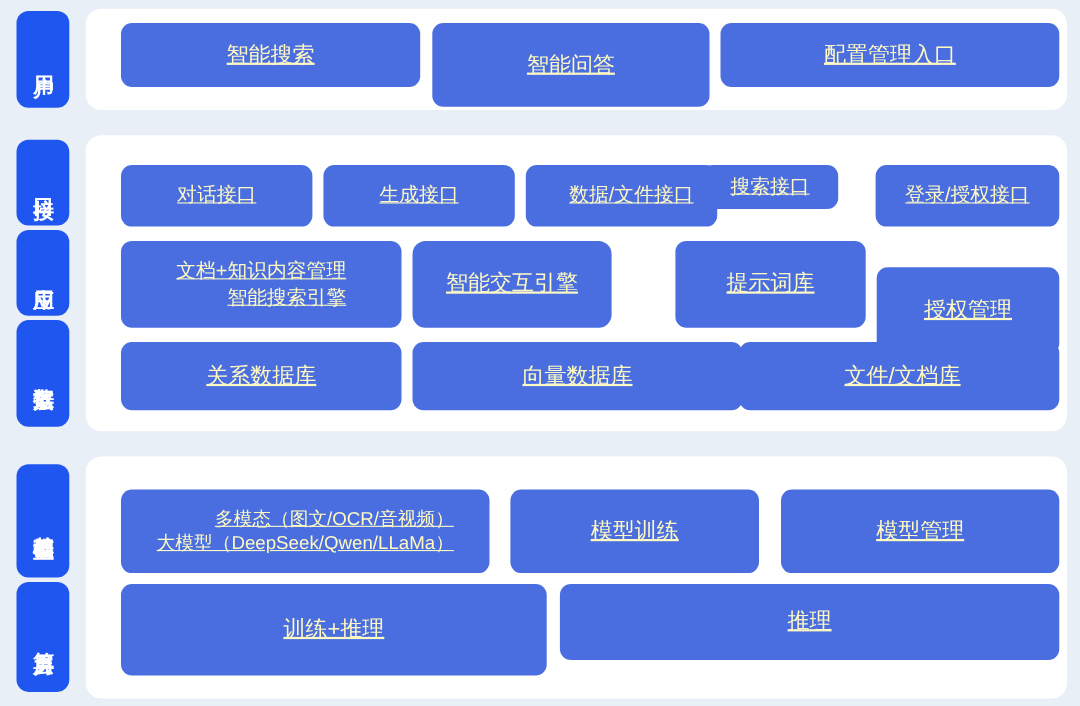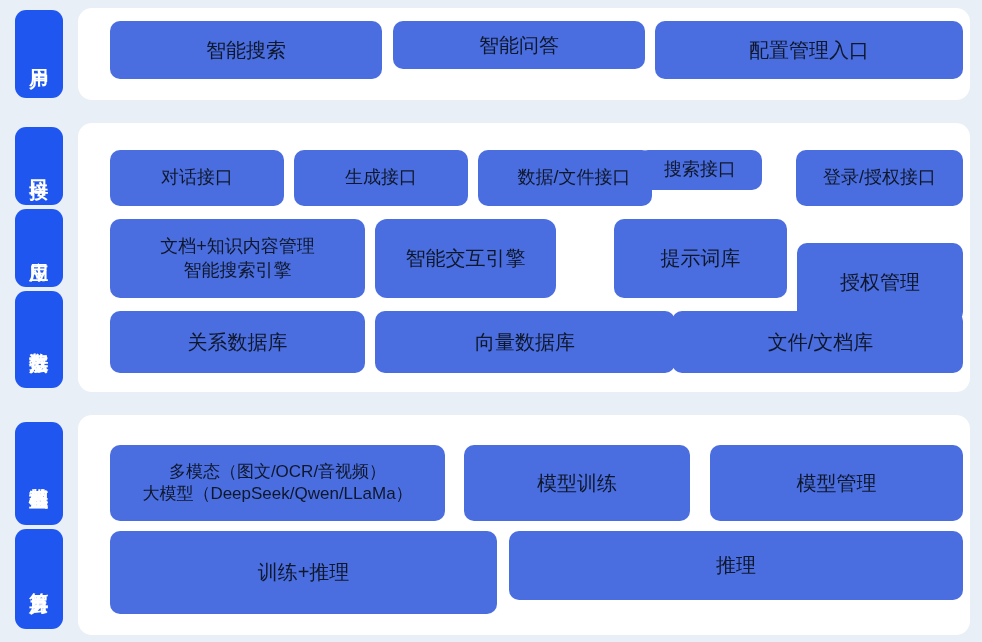--- a/index.html
+++ b/index.html
@@ -43,46 +43,47 @@
     box-sizing: border-box;
     writing-mode: vertical-rl;
     text-orientation: upright;
   }
 
   
   .box {
     position: absolute;
     background: #4a6ee0;
     border-radius: 10px;
-    color: #0f172a;
+    color: #fef9c3;
     display: flex;
     align-items: center;
     justify-content: center;
-    text-align: center;
+    text-align: right;
     box-sizing: border-box;
     font-size: 20px;
     line-height: 1.32;
     padding: 2px 6px;
     white-space: pre-line;
+    text-decoration: underline;
   }
   .box.small { font-size: 18px; }
   .box.tiny  { font-size: 17px; }
   .box.multi { font-size: 18px; }
 </style>
 </head>
 <body>
 
 <div id="diagram">
 
   <div class="card" style="left:78px; top:8px; width:892px; height:92px;"></div>
 
   <div class="label-chip" style="left:15px; top:10px; width:48px; height:88px;">用户</div>
 
   <div class="box" style="left:110px; top:21px; width:272px; height:58px;">智能搜索</div>
-  <div class="box" style="left:393px; top:21px; width:252px; height:48px;">智能问答</div>
+  <div class="box" style="left:393px; top:21px; width:252px; height:76px;">智能问答</div>
   <div class="box" style="left:655px; top:21px; width:308px; height:58px;">配置管理入口</div>
 
   <div class="card" style="left:78px; top:123px; width:892px; height:269px;"></div>
 
   <div class="label-chip" style="left:15px; top:127px; width:48px; height:78px;">接口</div>
   <div class="label-chip" style="left:15px; top:209px; width:48px; height:78px;">应用</div>
   <div class="label-chip" style="left:15px; top:291px; width:48px; height:97px;">数据层</div>
 
   <div class="box small" style="left:110px; top:150px; width:174px; height:56px;">对话接口</div>
   <div class="box small" style="left:294px; top:150px; width:174px; height:56px;">生成接口</div>

